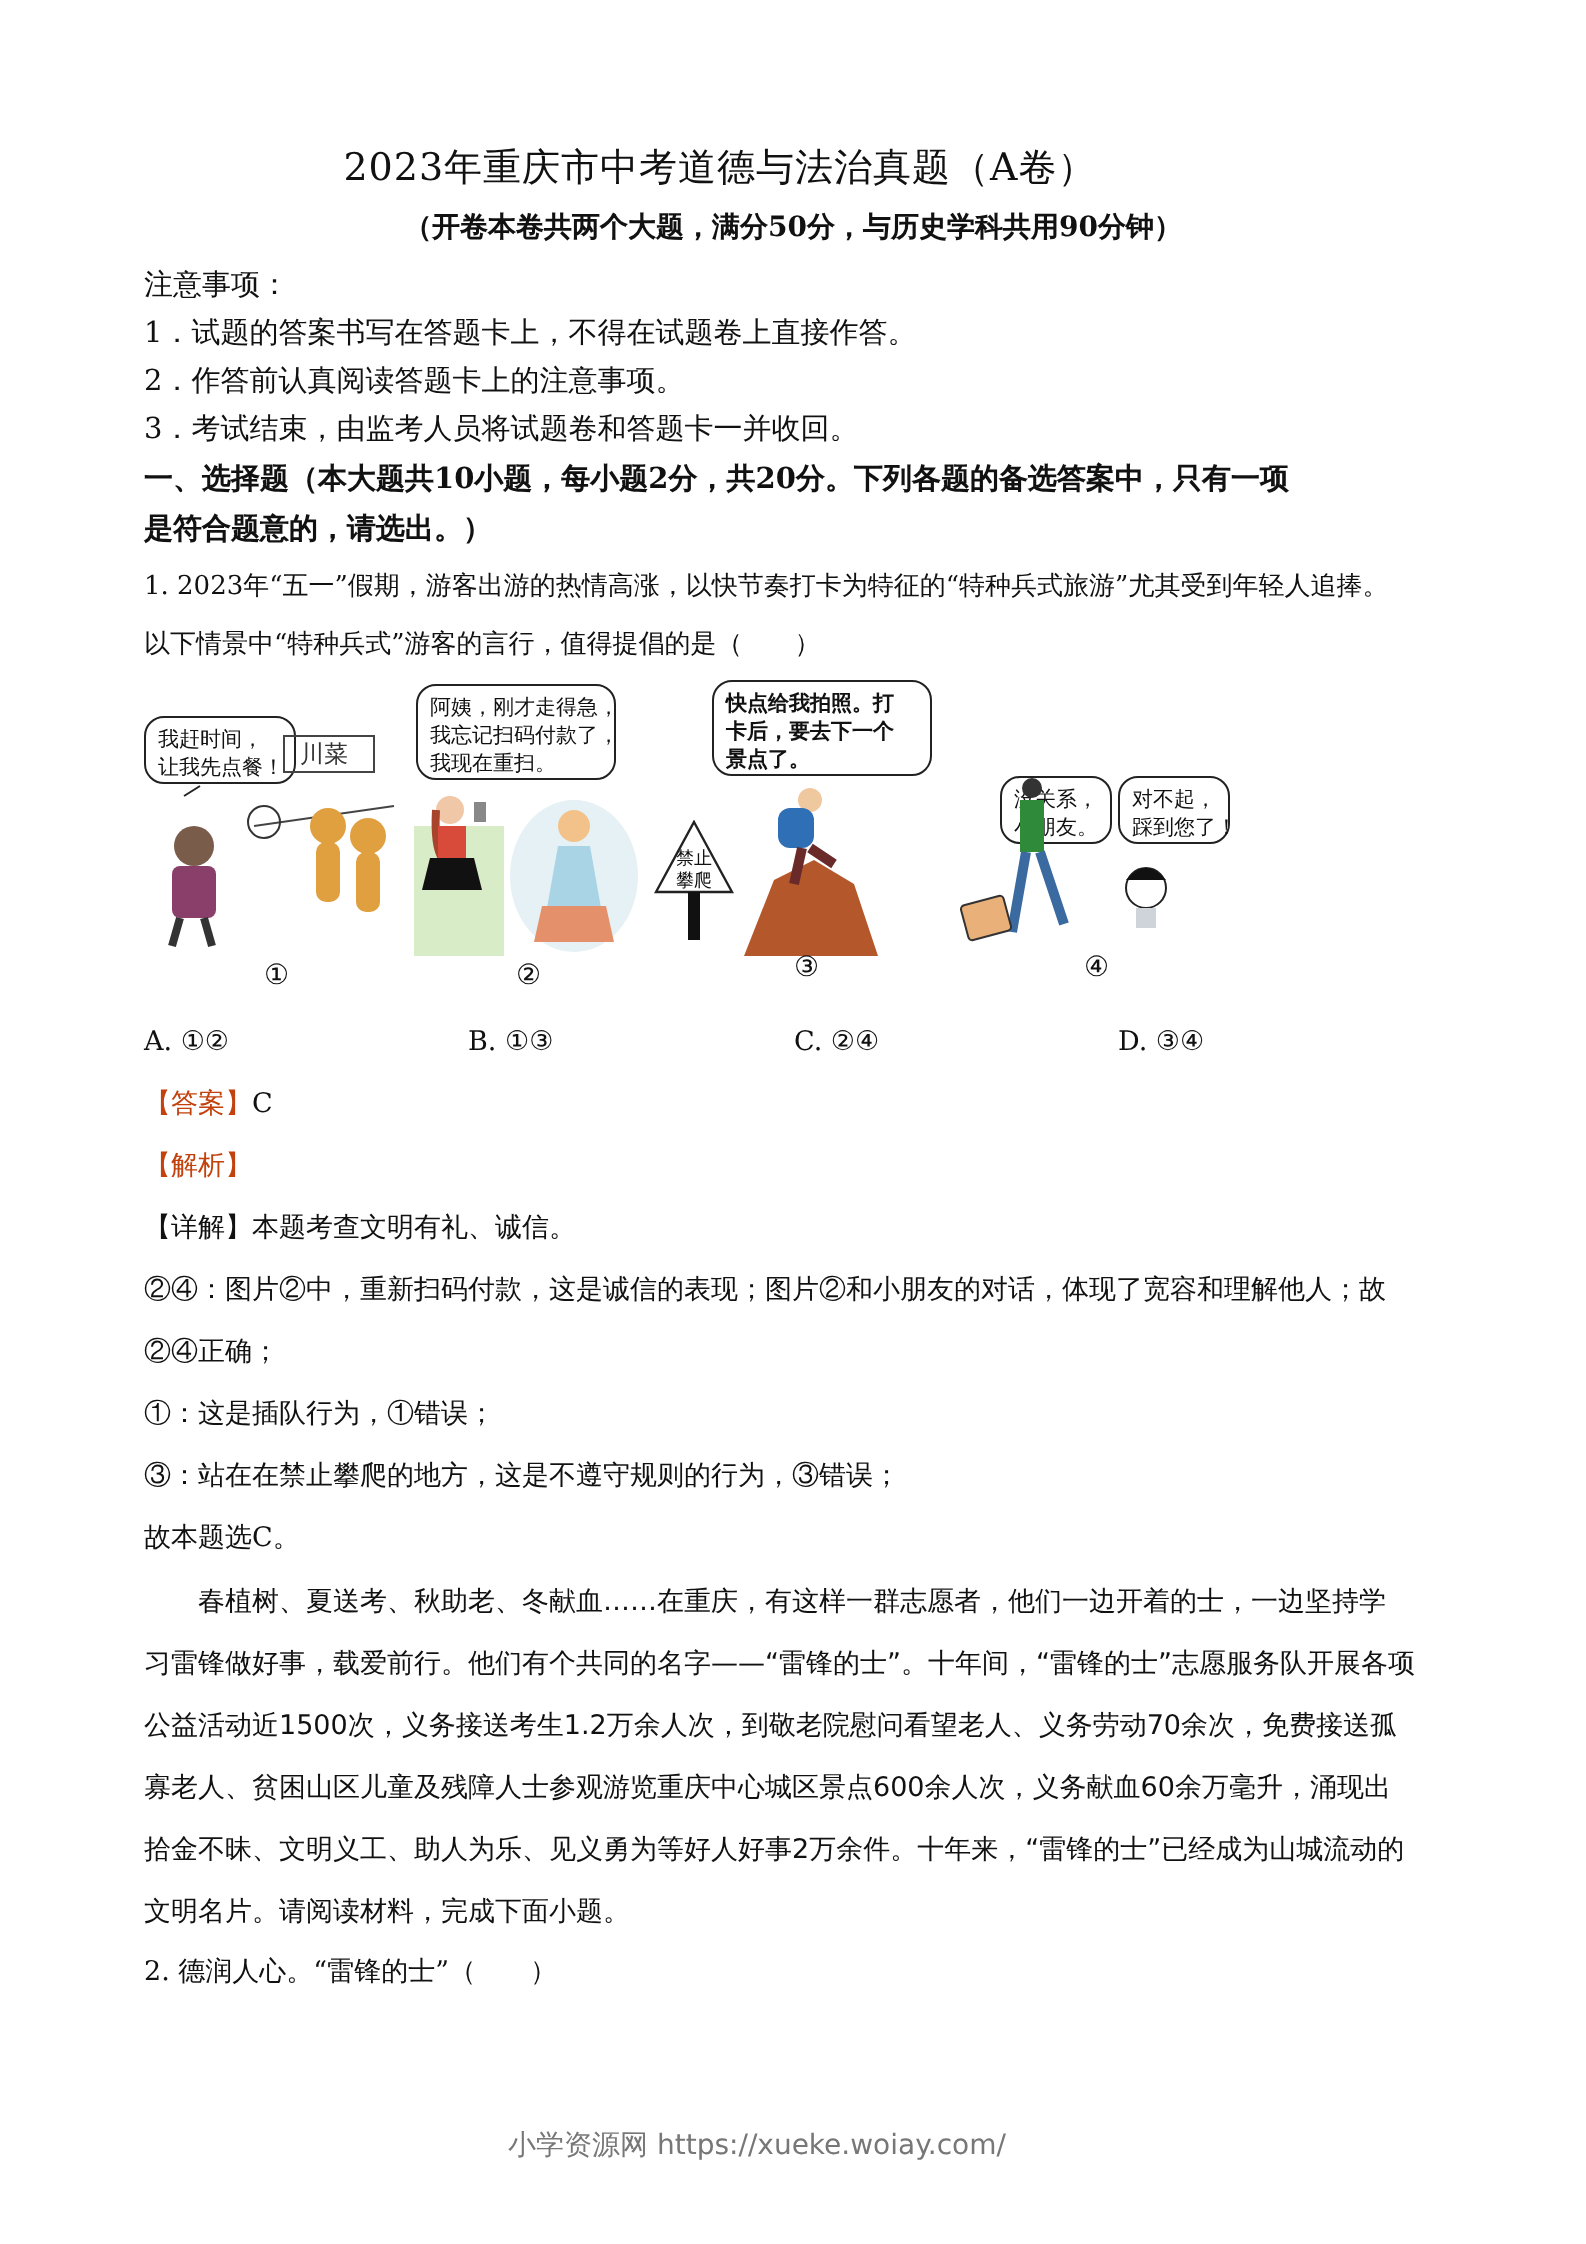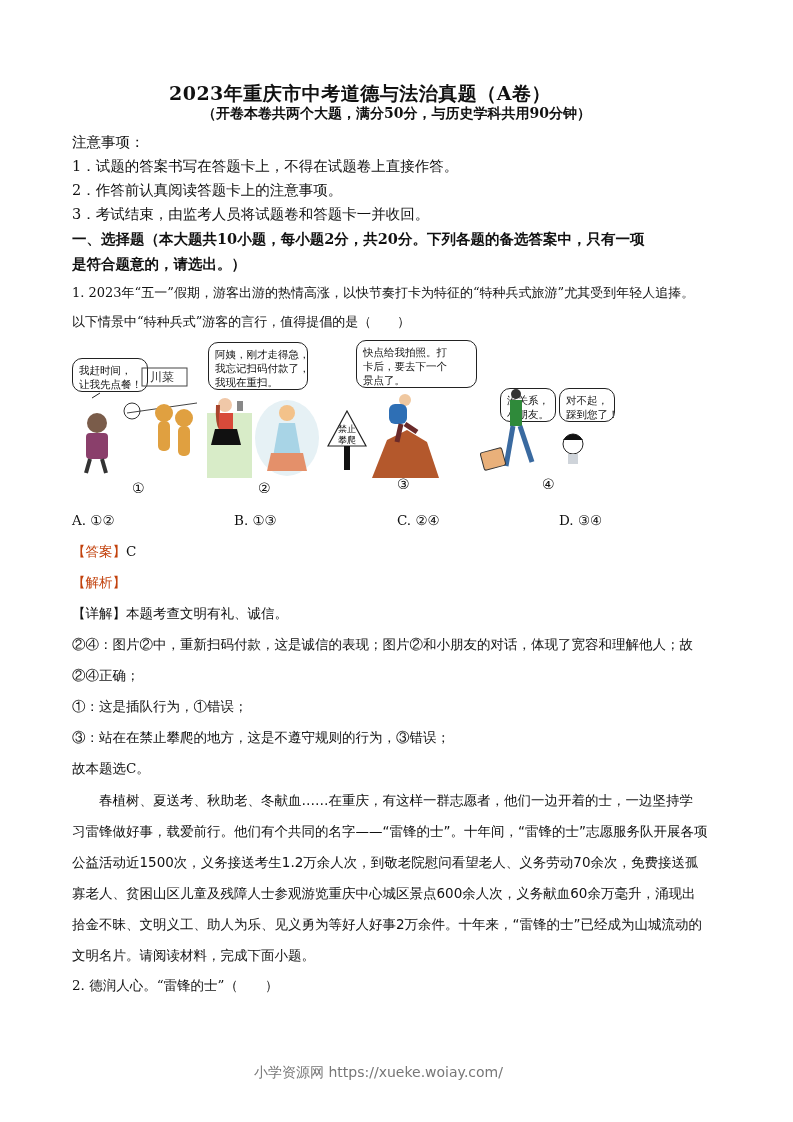--- a/index.html
+++ b/index.html
@@ -1,20 +1,20 @@
 <!DOCTYPE html>
 <html><head>
 <meta charset="utf-8">
 <style>
   html, body { margin:0; padding:0; background:#ffffff; }
   body { width:793px; height:1122px; position:relative; overflow:hidden;
          font-family:"DejaVu Serif","Liberation Serif",serif; color:#111; }
   .page { position:absolute; left:0; top:0; width:793px; height:1122px; }
   .title { position:absolute; left:0; width:720px; top:71px; text-align:center;
-           font-size:19px; font-weight:bold; letter-spacing:0.5px;margin-top:10px; }
+           font-size:19px; font-weight:normal; letter-spacing:0.5px; }
   .subtitle { position:absolute; left:0; width:793px; top:105px; text-align:center;
               font-size:14px; font-weight:bold; }
   .line { position:absolute; left:72px; white-space:nowrap; font-size:13.5px; }
   .notice { font-weight:normal; font-size:14.5px; }
   .sec { font-weight:bold; font-size:14.5px; }
   .blue { color:#c2410c;text-align:center; }
   .opts { position:absolute; top:512px; left:72px; width:680px; font-size:13.5px; }
   .opt { position:absolute; white-space:nowrap; }
   .para { position:absolute; left:72px; width:650px; font-size:13.5px;
           font-family:"DejaVu Sans","Liberation Sans",sans-serif; }
@@ -83,21 +83,21 @@
       <path d="M11 12 Q10 30 14 36" stroke="#a8442c" stroke-width="4" fill="none"></path>
       <rect x="12" y="20" width="14" height="16" fill="#d84a3a"></rect>
       <path d="M8 36 L30 36 L34 52 L4 52 Z" fill="#111"></path>
       <rect x="30" y="8" width="6" height="10" fill="#888"></rect>
       <circle cx="80" cy="20" r="8" fill="#f3c28a"></circle>
       <path d="M72 30 L88 30 L96 75 L64 75 Z" fill="#a8d4e6"></path>
       <path d="M64 60 L96 60 L100 78 L60 78 Z" fill="#e4906a"></path>
     </svg>
     <div class="num" style="left:186px;top:142px">②</div>
 
-    <div class="bubble" style="left:284px;top:2px;width:121px;height:48px;">
+    <div class="bubble" style="left:284px;top:2px;width:110px;height:48px;font-weight:bold;">
       <span>快点给我拍照。打</span>
       <span>卡后，要去下一个</span>
       <span>景点了。</span>
     </div>
     <svg class="fig" style="left:255px;top:72px" width="40" height="62">
       <polygon points="20,1 39,36 1,36" fill="#fff" stroke="#222" stroke-width="1.2"></polygon>
       <text x="11" y="22" font-size="9" font-family="DejaVu Sans" fill="#111">禁止</text>
       <text x="11" y="33" font-size="9" font-family="DejaVu Sans" fill="#111">攀爬</text>
       <rect x="17" y="36" width="6" height="24" fill="#111"></rect>
     </svg>

